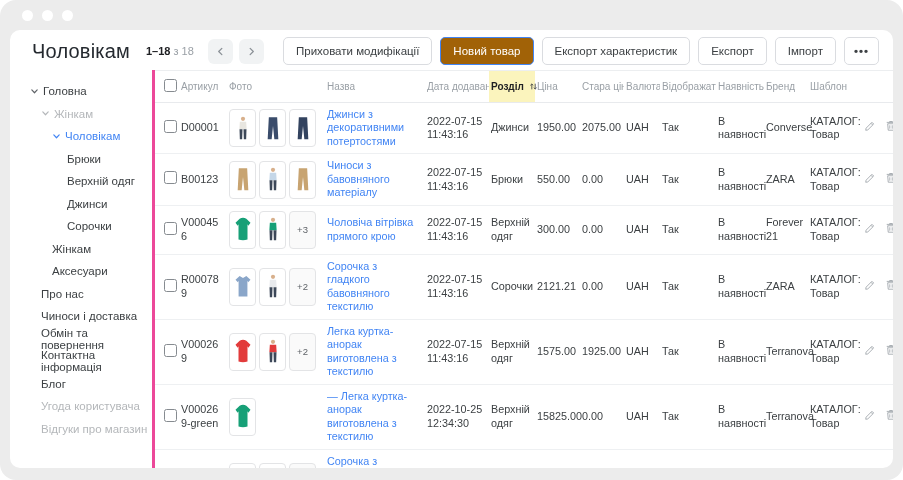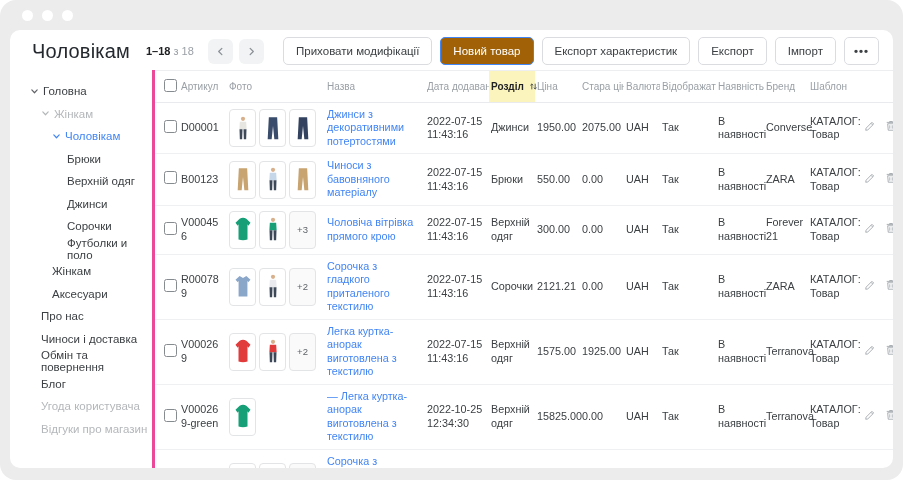--- a/index.html
+++ b/index.html
@@ -115,43 +115,43 @@
     <span class="nav-label">Верхній одяг</span>
   </div>
           <div class="nav-item lv3">
 
     <span class="nav-label">Джинси</span>
   </div>
           <div class="nav-item lv3">
 
     <span class="nav-label">Сорочки</span>
   </div>
-          <div class="nav-item lv3">
-
-    <span class="nav-label">Футболки и поло</span>
-  </div>
           <div class="nav-item lv2">
 
     <span class="nav-label">Жінкам</span>
   </div>
           <div class="nav-item lv2">
 
     <span class="nav-label">Аксесуари</span>
   </div>
           <div class="nav-item lv1">
 
     <span class="nav-label">Про нас</span>
   </div>
           <div class="nav-item lv1">
 
     <span class="nav-label">Чиноси і доставка</span>
   </div>
           <div class="nav-item lv1">
 
     <span class="nav-label">Обмін та повернення</span>
+  </div>
+          <div class="nav-item lv1">
+
+    <span class="nav-label">Контактна інформація</span>
   </div>
           <div class="nav-item lv1">
 
     <span class="nav-label">Блог</span>
   </div>
           <div class="nav-item lv1 muted">
 
     <span class="nav-label">Угода користувача</span>
   </div>
           <div class="nav-item lv1 muted">
@@ -337,21 +337,21 @@
                     <div class="thumb">
                       <svg width="20" height="27" viewBox="0 0 24 32">
                         <circle cx="12" cy="4.4" r="2.5" fill="#d8b08c"></circle>
                         <path d="M8.2 8 L15.8 8 L16.4 17 L7.6 17 Z" fill="#e8eaed"></path>
                         <path d="M7.8 17 L11.4 17 L11 29 L8.2 29 Z M12.6 17 L16.2 17 L15.8 29 L13 29 Z" fill="#3c4758"></path>
                       </svg>
                     </div>
                     <div class="thumb badge-thumb">+2</div>
                   </div>
                 </td>
-    <td><a class="name-link">Сорочка з гладкого приталеного текстилю</a></td>
+    <td><a class="name-link">Сорочка з гладкого бавовняного текстилю</a></td>
     <td>2022-07-15 11:43:16</td>
     <td>Сорочки</td>
     <td>2121.21</td>
     <td>0.00</td>
     <td>UAH</td>
     <td>Так</td>
     <td>В наявності</td>
     <td>ZARA</td>
     <td>КАТАЛОГ: Товар</td>
     <td class="c-actions">

